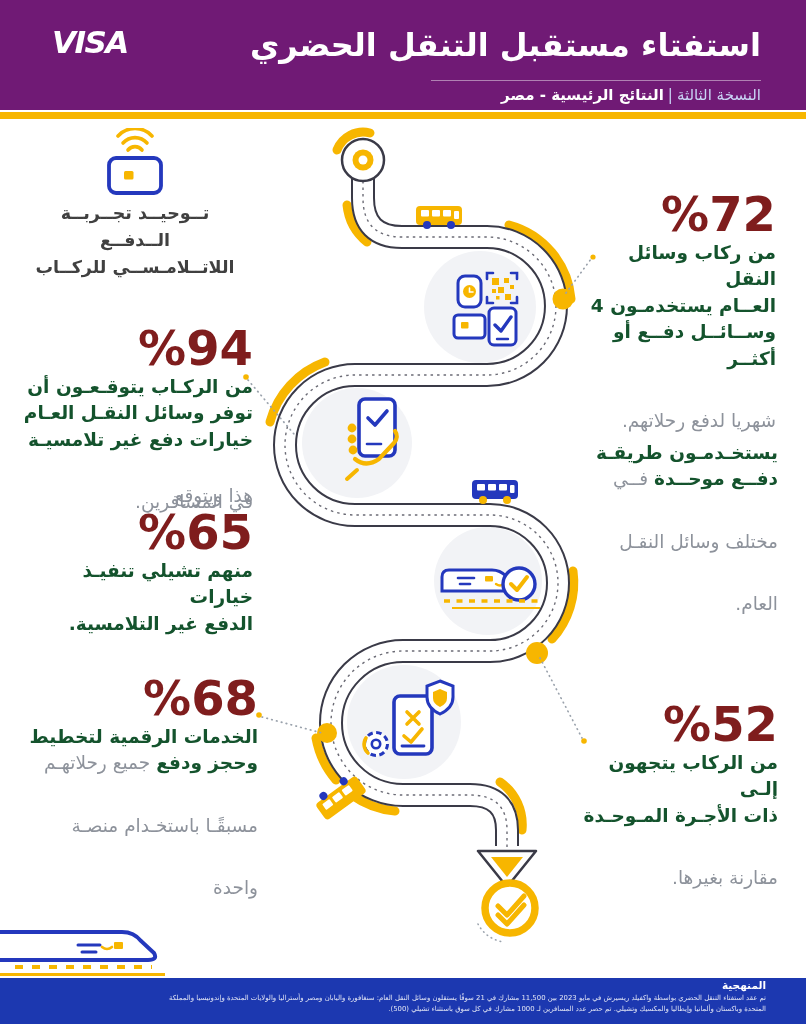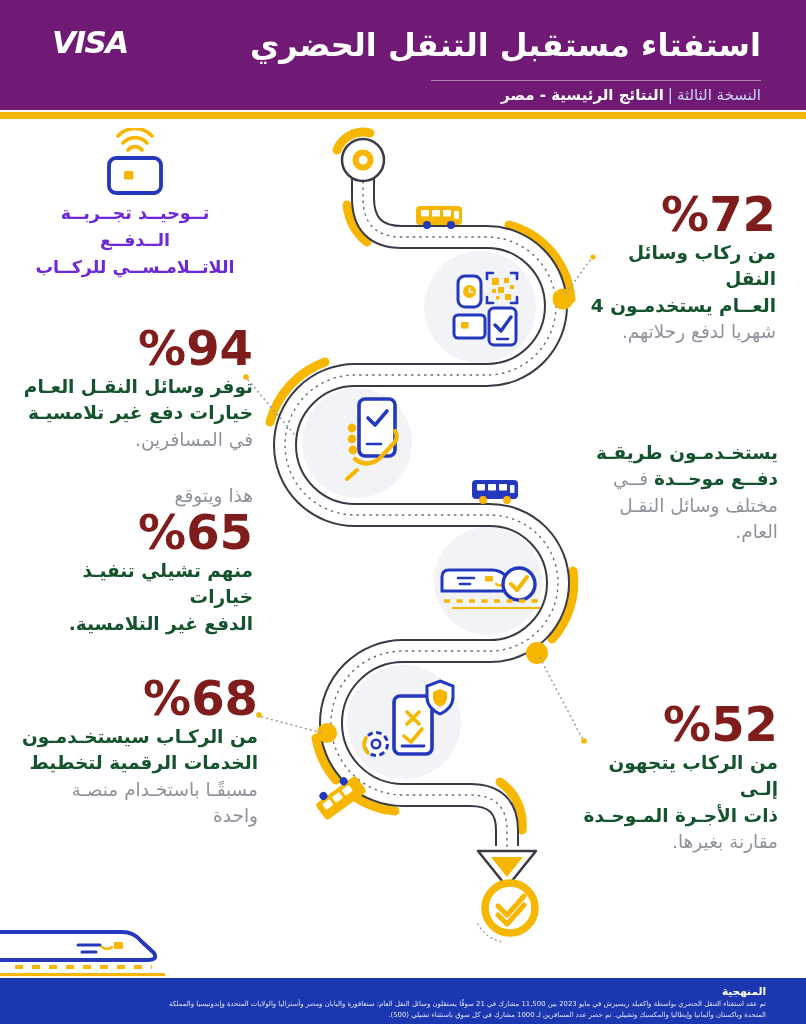--- a/index.html
+++ b/index.html
@@ -14,36 +14,36 @@
   .header-sub{position:absolute;top:80px;right:45px;width:330px;border-top:1px solid rgba(255,255,255,.45);padding-top:5px;direction:rtl;text-align:right;font-size:15px;color:#ffffff;}
   .header-sub .edition{font-weight:normal;color:#c9d4f5;}
   .header-sub .sep{color:#c9d4f5;padding:0 4px;}
   .header-sub .subbold{font-weight:bold;color:#ffffff;margin-left:24px;}
 
   
   .stat{position:absolute;direction:rtl;text-align:right;}
   .stat .value{display:block;font-size:48px;font-weight:bold;color:#7f1d1d;line-height:1.04;direction:ltr;unicode-bidi:bidi-override;text-align:right;}
   .stat .line{font-size:18.5px;line-height:1.43;}
   .stat .b{color:#14532d;font-weight:bold;}
-  .stat .g{color:#8d929b;font-weight:normal;}
+  .stat .g{color:#8d929b;font-weight:normal;margin-top:36px;}
   .stat .lead{font-size:18.5px;color:#8d929b;line-height:1.3;}
 
   .s72{top:190px;right:30px;width:200px;}
   .s55{top:440px;right:28px;width:200px;}
   .s52{top:700px;right:28px;width:200px;}
   .s94{top:324px;left:18px;width:235px;}
   .s65{top:484px;left:18px;width:235px;}
   .s68{top:674px;left:18px;width:240px;}
 
   .contactless{position:absolute;top:128px;left:25px;width:220px;text-align:center;direction:rtl;}
   .contactless .icon-wrap{margin-bottom:2px;}
-  .contactless .line{font-size:17.5px;font-weight:bold;color:#6d28d9;line-height:1.55;text-align:center;}
+  .contactless .line{font-size:17.5px;font-weight:bold;color:#404040;line-height:1.55;text-align:center;}
 
   
-  .footer{position:absolute;left:0;bottom:0;width:806px;height:46px;background:#1c38b0;box-sizing:border-box;padding:6px 40px 0 40px;direction:rtl;text-align:right;color:#ffffff;}
+  .footer{position:absolute;left:0;bottom:0;width:806px;height:46px;background:#1c38b0;box-sizing:border-box;padding:0 40px 0 40px;direction:rtl;text-align:right;color:#ffffff;}
   .footer .f-title{font-size:10.5px;font-weight:bold;line-height:1.4;}
   .footer .f-line{font-size:6.9px;line-height:1.6;color:rgba(255,255,255,.88);}
 
   svg{display:block;}
   .route-svg{position:absolute;top:0;left:0;pointer-events:none;}
 </style>
 </head>
 <body>
 
 <div class="canvas">
@@ -235,25 +235,27 @@
       </svg>
     </div>
     <div class="line">تــوحيــد تجــربــة الــدفــع</div>
     <div class="line">اللاتــلامـســي للركــاب</div>
   </div>
 
   <div class="stat s72">
     <span class="value">%72</span>
     <div class="line b">من ركاب وسائل النقل</div>
     <div class="line b">العــام يستخدمـون 4</div>
+    <div class="line b">وســائــل دفــع أو أكثــر</div>
     <div class="line g">شهريا لدفع رحلاتهم.</div>
   </div>
 
   <div class="stat s94">
     <span class="value">%94</span>
+    <div class="line b">من الركـاب يتوقـعـون أن</div>
     <div class="line b">توفر وسائل النقـل العـام</div>
     <div class="line b">خيارات دفع غير تلامسيـة</div>
     <div class="line g">في المسافرين.</div>
   </div>
 
   <div class="stat s65">
     <div class="lead">هذا ويتوقع</div>
     <span class="value">%65</span>
     <div class="line b">منهم تشيلي تنفيـذ خيارات</div>
     <div class="line b">الدفع غير التلامسية.</div>
@@ -264,22 +266,25 @@
     <div class="line">
       <span class="b">دفــع موحــدة</span>
       <span class="g">فــي</span>
     </div>
     <div class="line g">مختلف وسائل النقـل</div>
     <div class="line g">العام.</div>
   </div>
 
   <div class="stat s68">
     <span class="value">%68</span>
-    <div class="line b">من الركـاب سيستخـدمـون</div>
     <div class="line b">الخدمات الرقمية لتخطيط</div>
+    <div class="line">
+      <span class="b">وحجز ودفع</span>
+      <span class="g">جميع رحلاتهـم</span>
+    </div>
     <div class="line g">مسبقًـا باستخـدام منصـة</div>
     <div class="line g">واحدة</div>
   </div>
 
   <div class="stat s52">
     <span class="value">%52</span>
     <div class="line b">من الركاب يتجهون إلـى</div>
     <div class="line b">ذات الأجـرة المـوحـدة</div>
     <div class="line g">مقارنة بغيرها.</div>
   </div>

